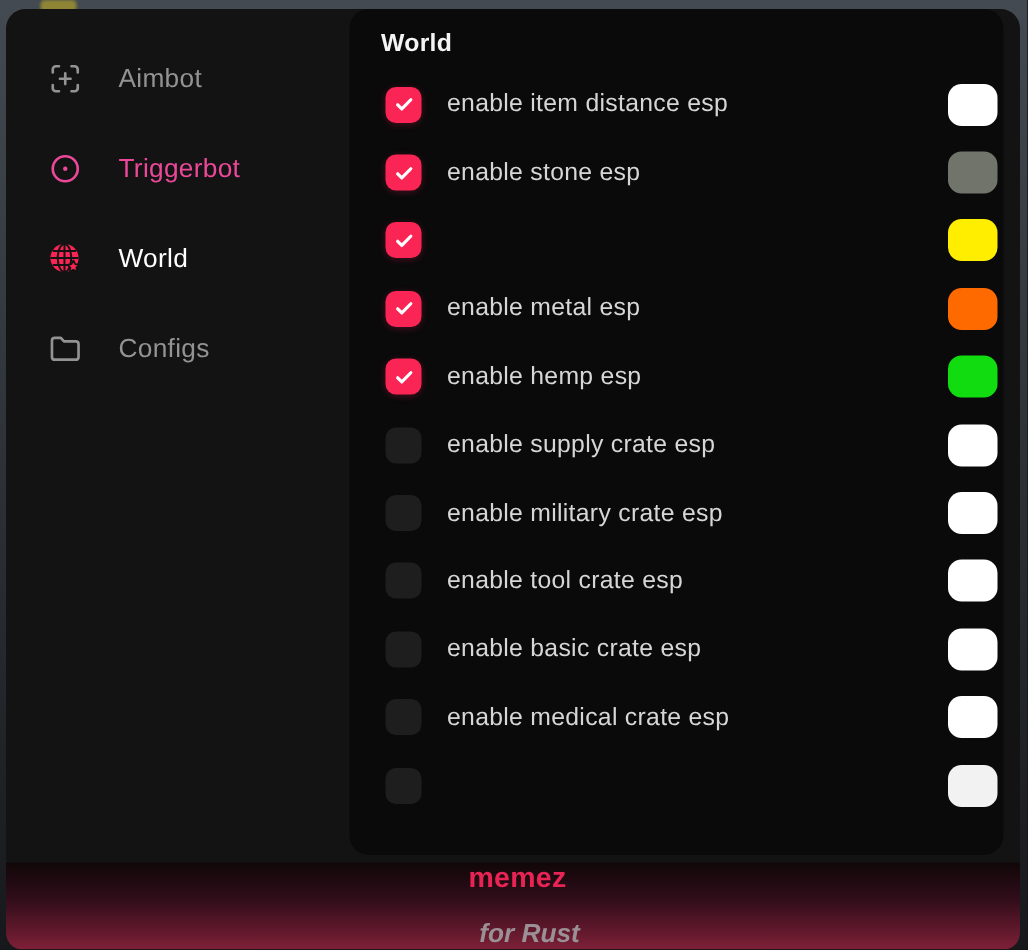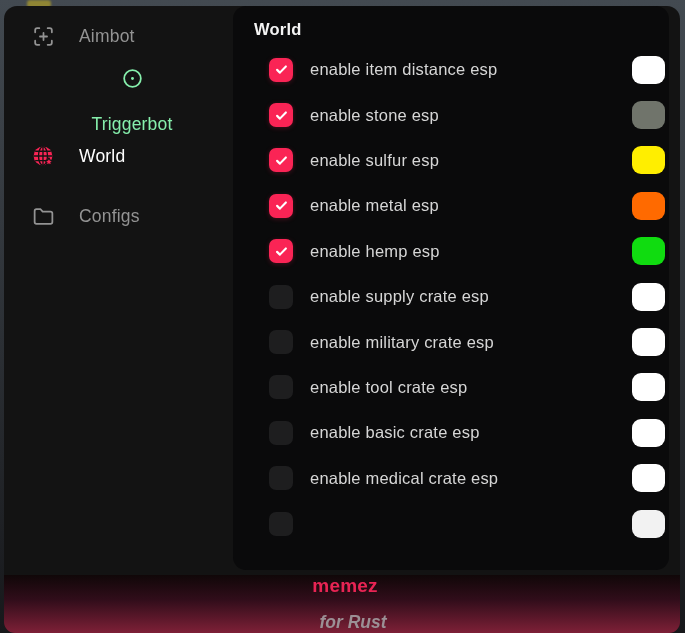--- a/index.html
+++ b/index.html
@@ -10,37 +10,37 @@
     background:linear-gradient(180deg,#434a51 0%,#2b2f34 55%,#17181b 100%);
   }
   .bg-blob { position:absolute; top:0; left:27px; width:24px; height:8px;
     background:#8f8534; filter:blur(1px); border-radius:3px; }
   .window {
     position:absolute; left:4px; right:5px; top:6px; bottom:0;
     background:var(--window-bg,#131313);
     border-radius:13px 13px 11px 11px;
   }
   
-  .sidebar { position:absolute; left:0; top:0; width:229px; bottom:60px; padding-top:0; }
+  .sidebar { position:absolute; left:0; top:0; width:229px; bottom:60px; padding-top:16px; }
   .side-item { height:60px; display:flex; align-items:center; padding-left:27px;
     gap:23px; color:#939393; cursor:pointer; }
   .side-item .icon { width:25px; height:25px; flex:none; }
   .side-item .icon svg { width:25px; height:25px; display:block; }
   .side-item .label { font-size:17.5px; letter-spacing:.2px; }
-  .side-item.dim { color:#86efac;flex-direction:column; }
+  .side-item.dim { color:#ec4899; }
   .side-item.active { color:#ffffff; }
   .side-item.active .icon { color:var(--accent,#fa2455); }
   
   .panel {
     position:absolute; left:229px; top:0; width:436px; height:564px;
     background:var(--panel-bg,#0a0a0b); border-radius:13px; overflow:hidden;
   }
   .panel-title { padding:14px 0 0 21px; height:41px; font-size:16.5px;
     font-weight:700; color:#f4f4f4; letter-spacing:.2px; }
-  .rows { position:absolute; top:41px; left:16px; right:0; }
+  .rows { position:absolute; top:41px; left:4px; right:0; }
   .row { height:45.4px; display:flex; align-items:center; padding:0 4px 0 20px; }
   .checkbox { width:24px; height:24px; border-radius:7px; background:#1e1e1f;
     flex:none; display:flex; align-items:center; justify-content:center; cursor:pointer; }
   .checkbox svg { width:15px; height:15px; display:block; }
   .checkbox.checked { background:var(--accent,#fa2455);
     box-shadow:0 1px 5px rgba(250,36,85,.25); }
   .row-label { margin-left:17px; font-size:16.5px; color:#d6d6d6; letter-spacing:.2px; }
   .swatch { margin-left:auto; width:33px; height:28px; border-radius:9px;
     cursor:pointer; flex:none; }
   
@@ -132,21 +132,20 @@
             <span class="swatch" style="background: rgb(112, 116, 107);"></span>
           </div>
           <div class="row">
             <span class="checkbox checked" role="checkbox" aria-checked="true">
               <span>
                 <svg viewBox="0 0 24 24" fill="none" stroke="#ffffff" stroke-width="3.4" stroke-linecap="round" stroke-linejoin="round">
                   <path d="M5 12.6l4.4 4.4L19 7.2"></path>
                 </svg>
               </span>
             </span>
-            <span class="row-label">enable sulfur esp</span>
             <span class="swatch" style="background: rgb(255, 238, 0);"></span>
           </div>
           <div class="row">
             <span class="checkbox checked" role="checkbox" aria-checked="true">
               <span>
                 <svg viewBox="0 0 24 24" fill="none" stroke="#ffffff" stroke-width="3.4" stroke-linecap="round" stroke-linejoin="round">
                   <path d="M5 12.6l4.4 4.4L19 7.2"></path>
                 </svg>
               </span>
             </span>

